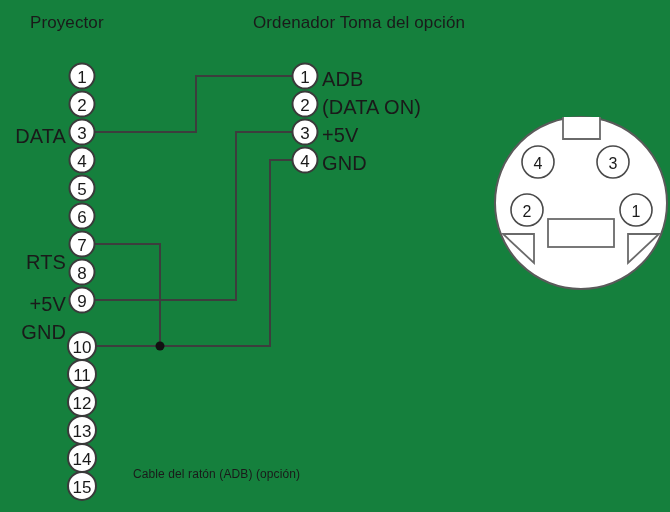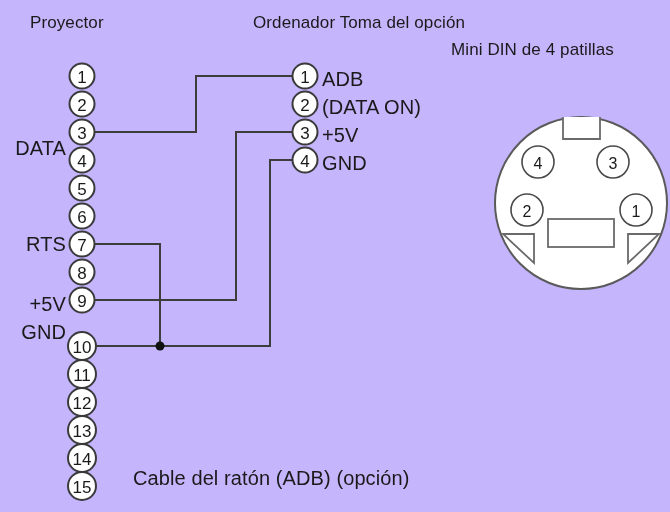--- a/index.html
+++ b/index.html
@@ -9,39 +9,39 @@
     background: #ffffff;
   }
   body {
     font-family: "Liberation Sans", sans-serif;
     color: #1a1a1a;
   }
   #page {
     position: relative;
     width: 670px;
     height: 512px;
-    background: #c4b5fd;
+    background: #15803d;
     overflow: hidden;
   }
   .txt {
     position: absolute;
     white-space: nowrap;
     color: #1a1a1a;
     line-height: 1;
   }
   .heading {
     font-size: 17px;
     letter-spacing: 0.1px;
   }
   .sig-label {
     font-size: 20px;
     letter-spacing: 0.1px;
   }
   .caption {
-    font-size: 20px;
+    font-size: 12px;
     letter-spacing: 0.1px;
   }
   .right-align {
     transform: translateX(-100%);
   }
   svg.layer {
     position: absolute;
     left: 0;
     top: 0;
     width: 670px;
@@ -91,26 +91,25 @@
     stroke-width: 1.8;
   }
 </style>
 </head>
 <body>
 
 <div id="page">
 
   <div class="txt heading" style="left:30px; top:14px;">Proyector</div>
   <div class="txt heading" style="left:253px; top:14px;">Ordenador Toma del opción</div>
-  <div class="txt heading" style="left:451px; top:41px;">Mini DIN de 4 patillas</div>
 
   <div class="txt caption" style="left:133px; top:468px;">Cable del ratón (ADB) (opción)</div>
 
-  <div class="txt sig-label right-align" style="left:66px; top:126px;margin-top:12px;">DATA</div>
-  <div class="txt sig-label right-align" style="left:66px; top:234px;">RTS</div>
+  <div class="txt sig-label right-align" style="left:66px; top:126px;">DATA</div>
+  <div class="txt sig-label right-align" style="left:66px; top:252px;">RTS</div>
   <div class="txt sig-label right-align" style="left:66px; top:294px;">+5V</div>
   <div class="txt sig-label right-align" style="left:66px; top:322px;">GND</div>
 
   <div class="txt sig-label" style="left:322px; top:69px;">ADB</div>
   <div class="txt sig-label" style="left:322px; top:97px;">(DATA ON)</div>
   <div class="txt sig-label" style="left:322px; top:125px;">+5V</div>
   <div class="txt sig-label" style="left:322px; top:153px;">GND</div>
 
   <svg class="layer" viewBox="0 0 670 512" xmlns="http://www.w3.org/2000/svg">
 

